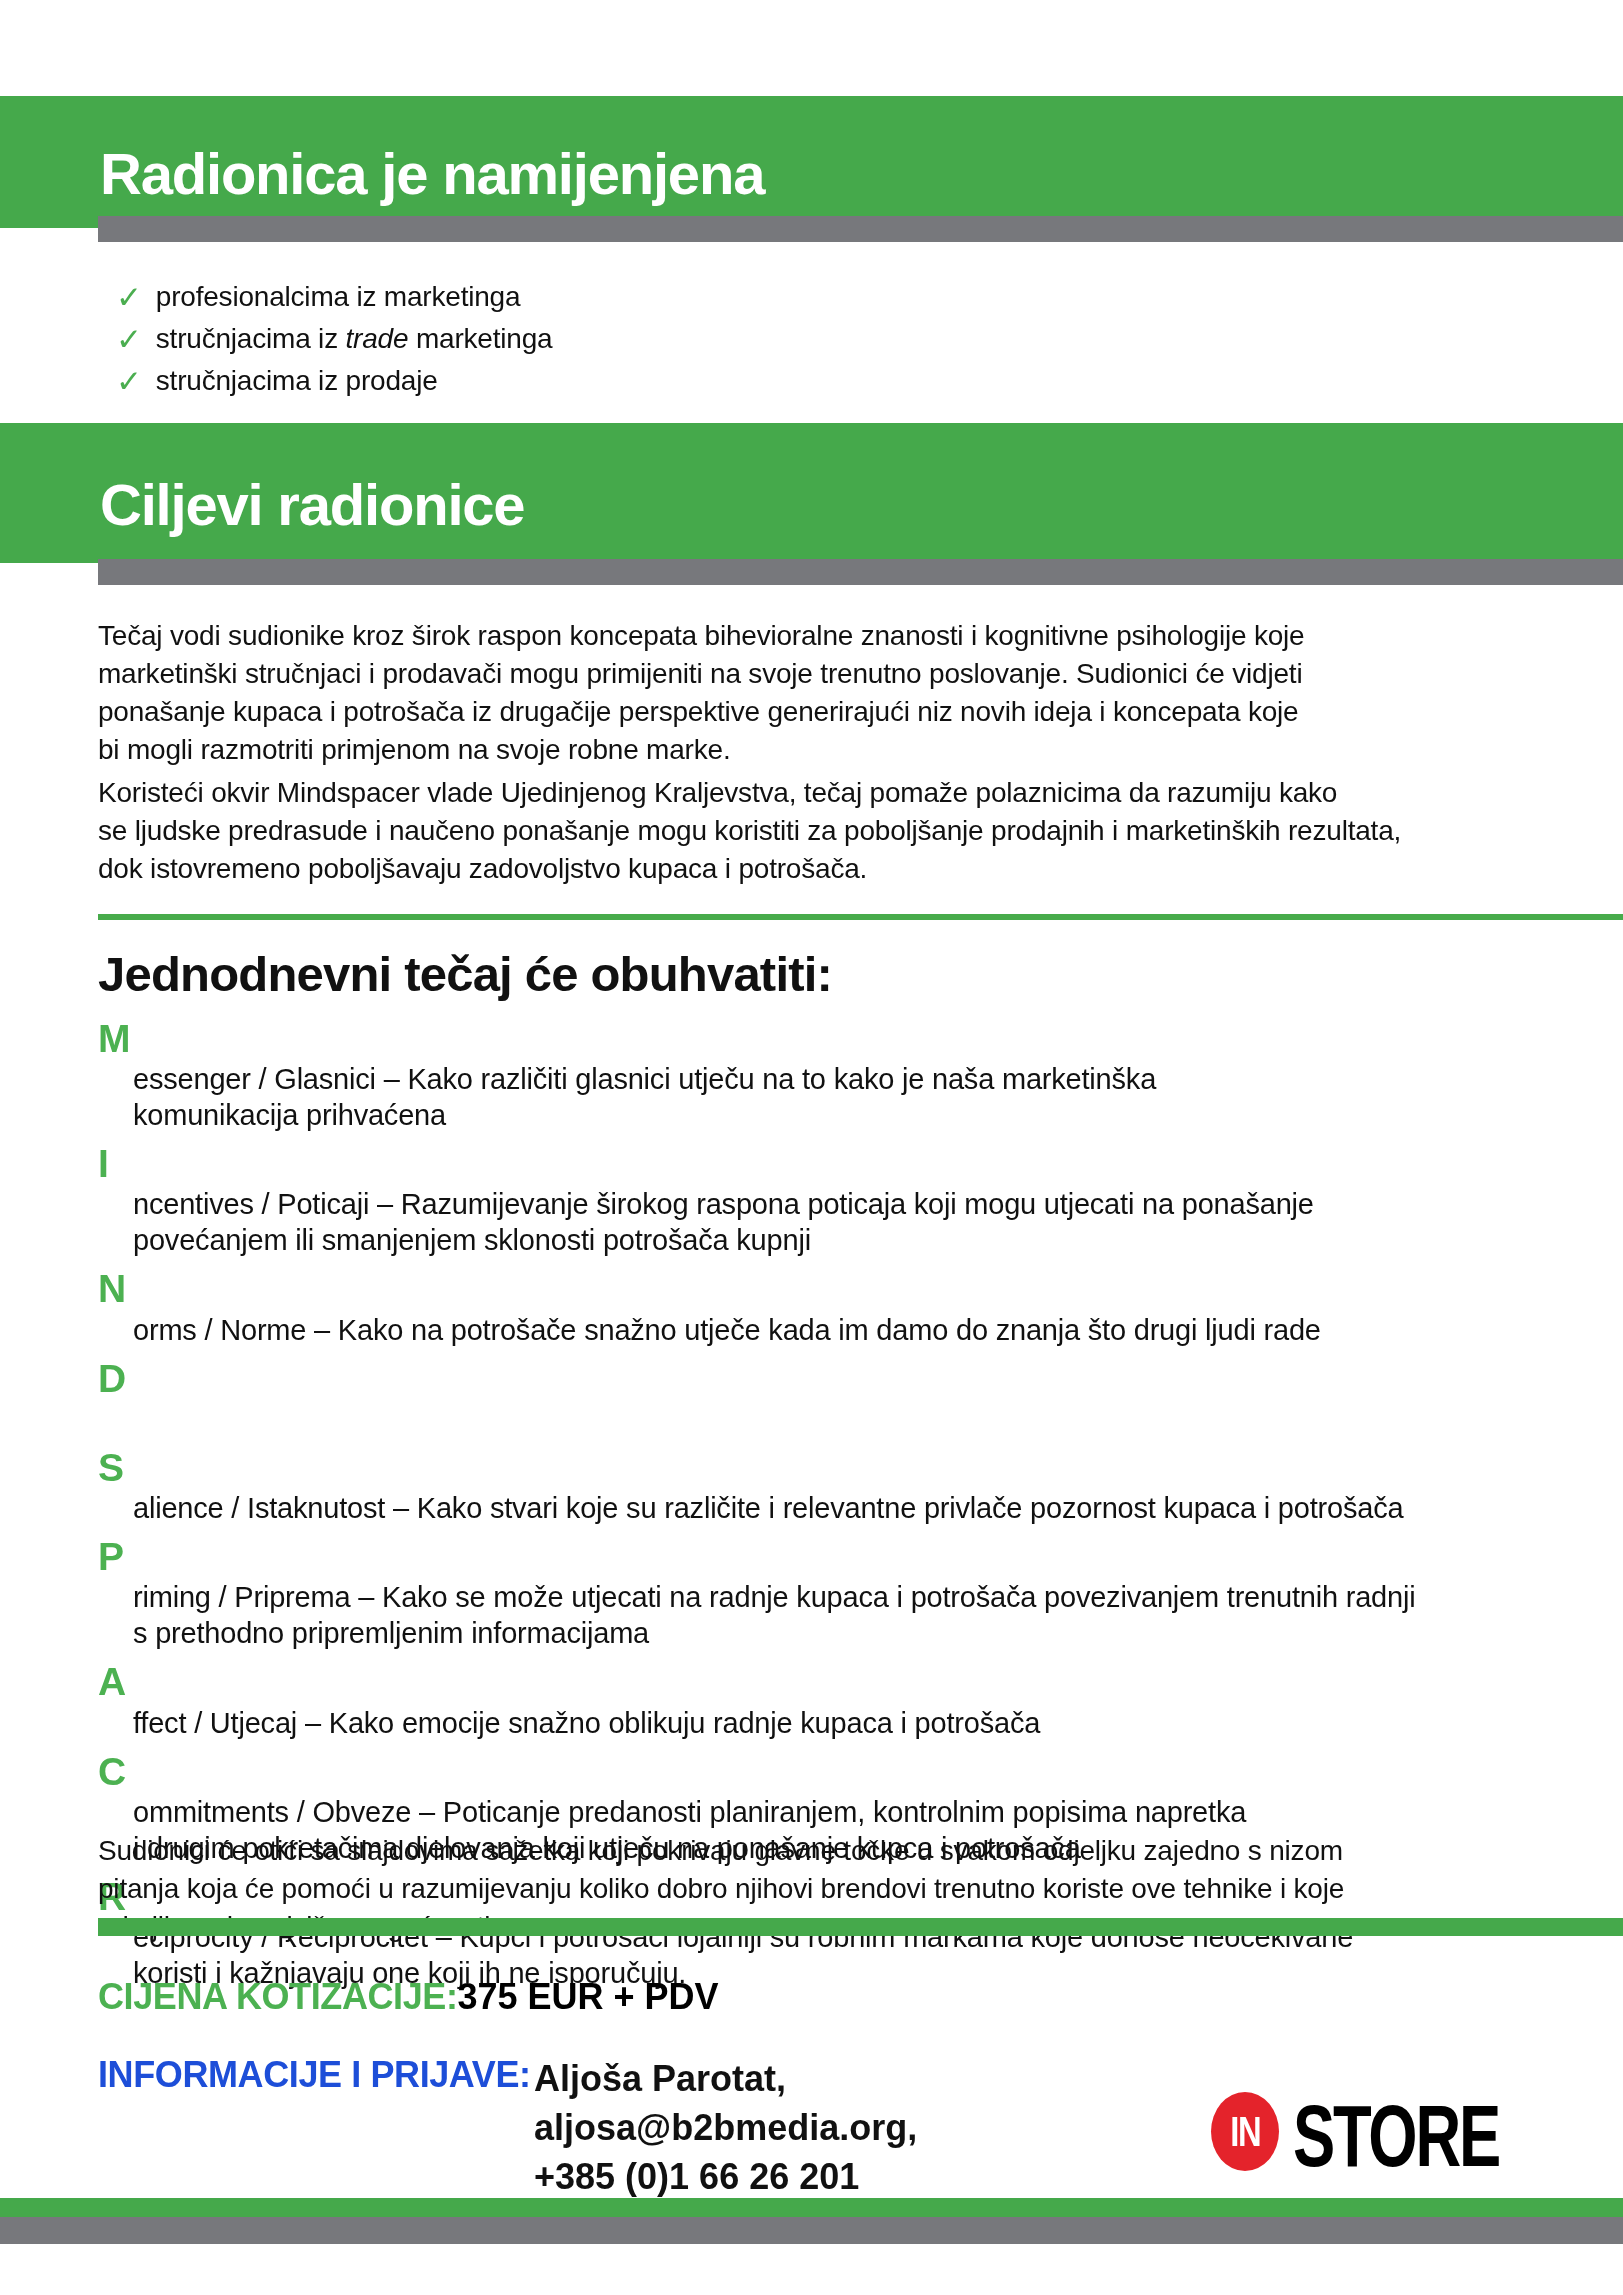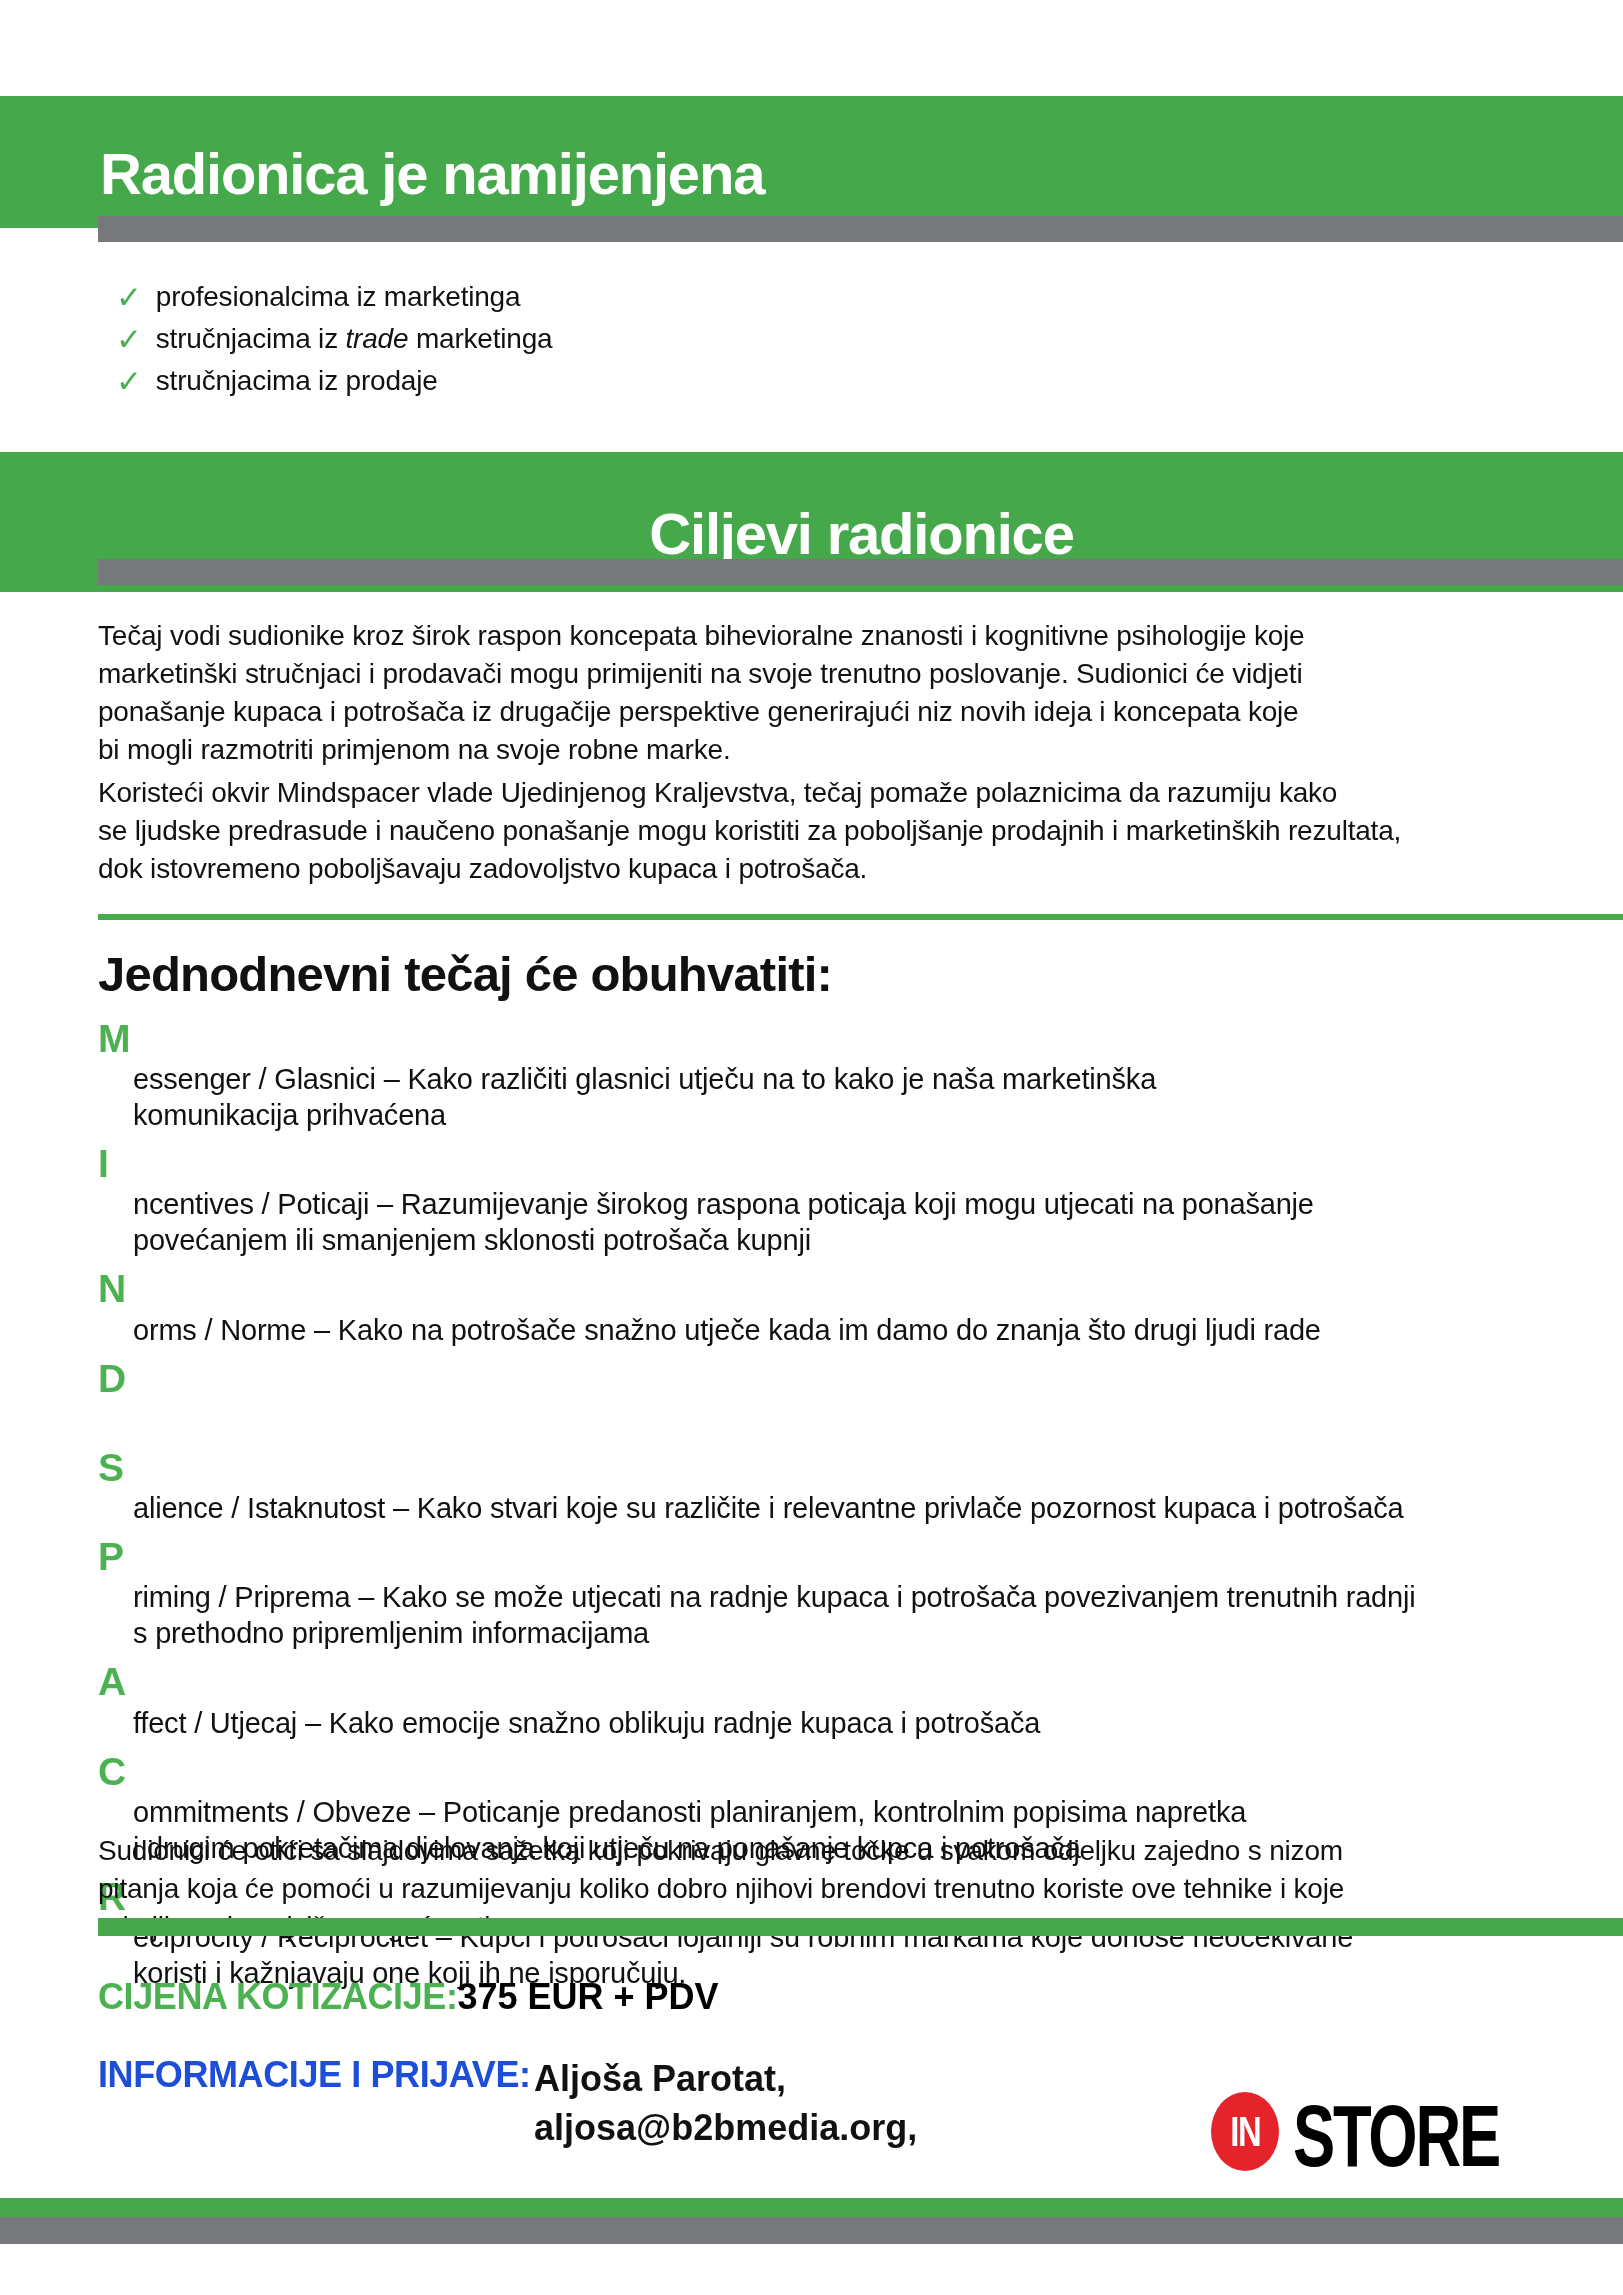--- a/index.html
+++ b/index.html
@@ -7,21 +7,21 @@
     position:relative; width:1623px; height:2295px; background:#ffffff;
     font-family:"Liberation Sans", sans-serif; color:#111111; overflow:hidden;
   }
   
   .band {
     position:absolute; left:0; width:1623px; height:132px; background:#45a94b;
     display:flex; align-items:center; box-sizing:border-box;
     padding:22px 0 0 100px;
   }
   .band1 { top:96px; }
-  .band2 { top:452px; height:140px;justify-content:center; }
+  .band2 { top:423px; height:140px; }
   .band-title {
     color:#ffffff; font-weight:bold; font-size:58px; letter-spacing:-1.2px;
     white-space:nowrap;
   }
   
   .gray-bar { position:absolute; left:98px; right:0; height:26px; background:#77787c; }
   .gray1 { top:216px; }
   .gray2 { top:559px; }
   
   .checklist { position:absolute; left:116px; top:276px; margin:0; padding:0; list-style:none; }
@@ -167,20 +167,21 @@
 
   <div class="pricing">
     <span class="green-label">CIJENA KOTIZACIJE:</span><span class="pricing-value">375 EUR + PDV</span>
   </div>
 
   <div class="contact">
     <div class="contact-label">INFORMACIJE I PRIJAVE:</div>
     <div class="contact-lines">
       <div>Aljoša Parotat,</div>
       <div>aljosa@b2bmedia.org,</div>
+      <div>+385 (0)1 66 26 201</div>
     </div>
   </div>
 
   <div class="logo">
     <div class="logo-circle">
       <span class="logo-in">IN</span>
     </div>
     <span class="logo-store">STORE</span>
   </div>
 

